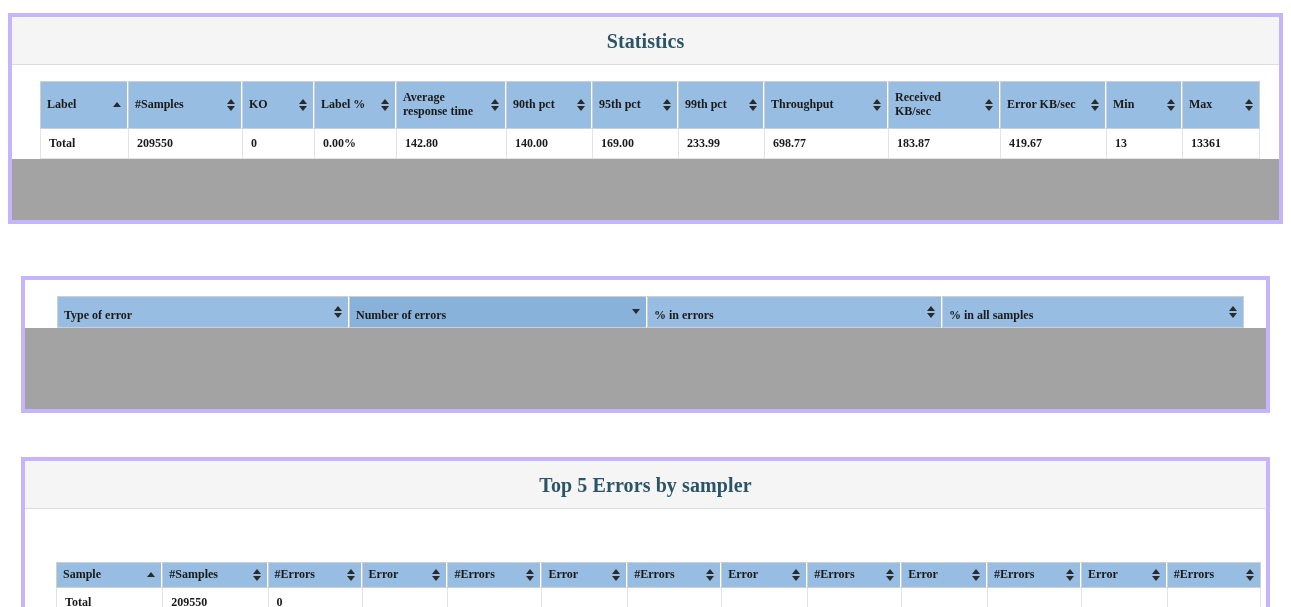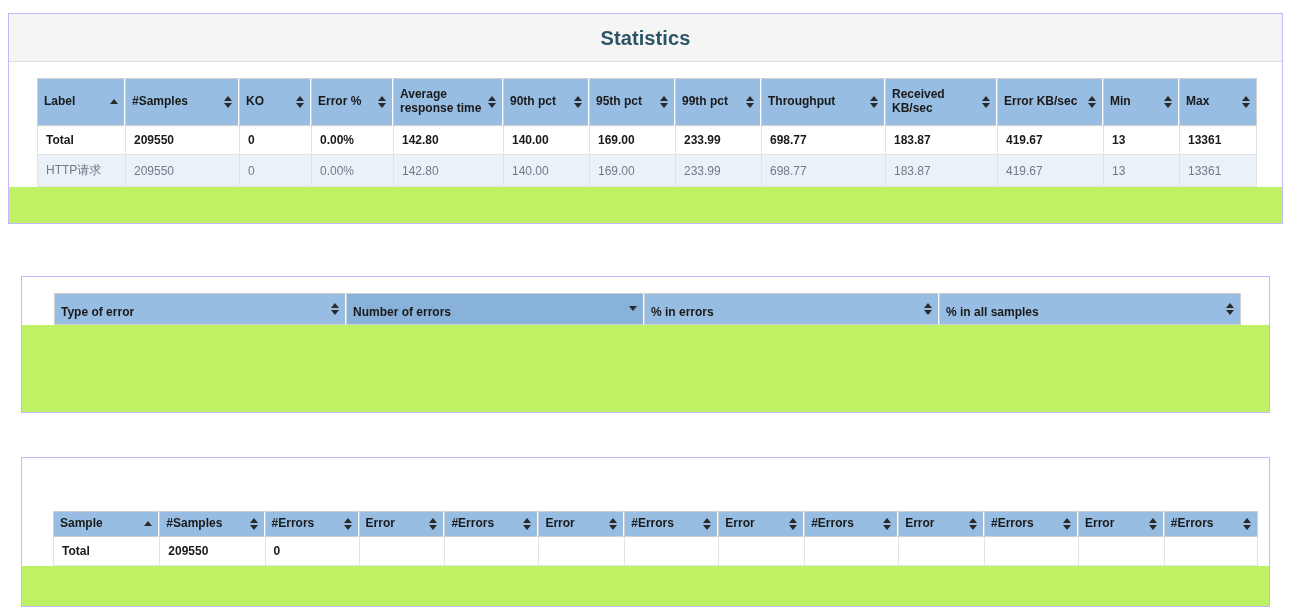--- a/index.html
+++ b/index.html
@@ -14,23 +14,24 @@
 
   .page {
     position: relative;
     width: 1291px;
     height: 607px;
   }
 
   
   .panel {
     position: absolute;
-    background: #bef264;
-    border: 1px solid #c4b5fd;
+    background: #a3a3a3;
+    border: 4px solid #c4b5fd;
     box-sizing: border-box;
+    font-family: Liberation Serif, serif;
   }
   .panel-heading {
     background: #f5f5f5;
     border-bottom: 1px solid #dddddd;
     height: 48px;
     box-sizing: border-box;
     display: flex;
     align-items: center;
     justify-content: center;
   }
@@ -179,21 +180,21 @@
                 </span>
             </th>
             <th>
               <span>KO</span>
               <span class="sort-ico both">
                   <i class="up"></i>
                   <i class="down"></i>
                 </span>
             </th>
             <th>
-              <span>Error %</span>
+              <span>Label %</span>
               <span class="sort-ico both">
                   <i class="up"></i>
                   <i class="down"></i>
                 </span>
             </th>
             <th>
               <span>Average</span><br>
               <span>response time</span>
               <span class="sort-ico both">
                   <i class="up"></i>
@@ -268,35 +269,20 @@
             <td>142.80</td>
             <td>140.00</td>
             <td>169.00</td>
             <td>233.99</td>
             <td>698.77</td>
             <td>183.87</td>
             <td>419.67</td>
             <td>13</td>
             <td>13361</td>
           </tr>
-          <tr class="row-odd">
-            <td>HTTP请求</td>
-            <td>209550</td>
-            <td>0</td>
-            <td>0.00%</td>
-            <td>142.80</td>
-            <td>140.00</td>
-            <td>169.00</td>
-            <td>233.99</td>
-            <td>698.77</td>
-            <td>183.87</td>
-            <td>419.67</td>
-            <td>13</td>
-            <td>13361</td>
-          </tr>
         </tbody>
       </table>
     </div>
   </div>
 
   <div class="panel" id="panel-errors">
     <div class="panel-body">
       <table class="dt" id="table-errors">
         <colgroup>
           <col style="width:292px">
@@ -334,20 +320,23 @@
                 </span>
             </th>
           </tr>
         </thead>
         <tbody></tbody>
       </table>
     </div>
   </div>
 
   <div class="panel" id="panel-top5">
+    <div class="panel-heading">
+      <h3 class="panel-title">Top 5 Errors by sampler</h3>
+    </div>
     <div class="panel-body">
       <table class="dt" id="table-top5">
         <colgroup>
           <col style="width:104px">
             <col style="width:103px">
             <col style="width:92px">
             <col style="width:84px">
           <col style="width:92px">
             <col style="width:84px">
             <col style="width:92px">

